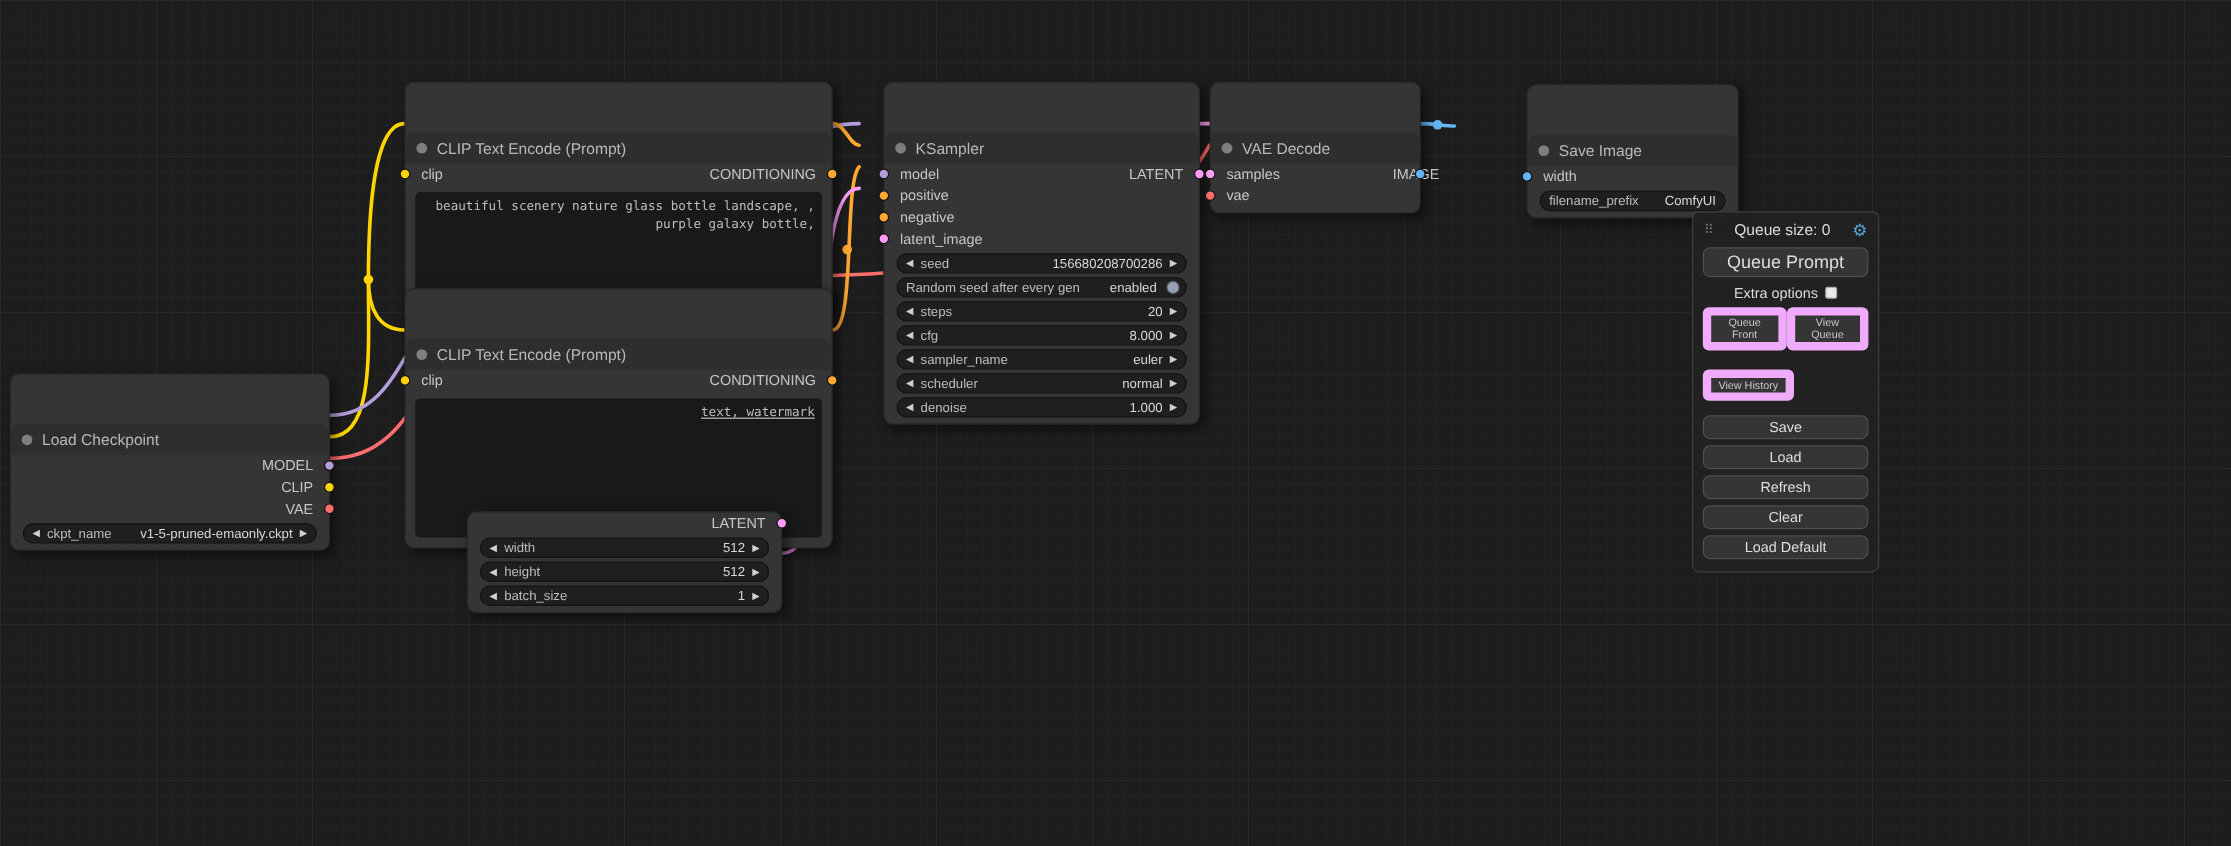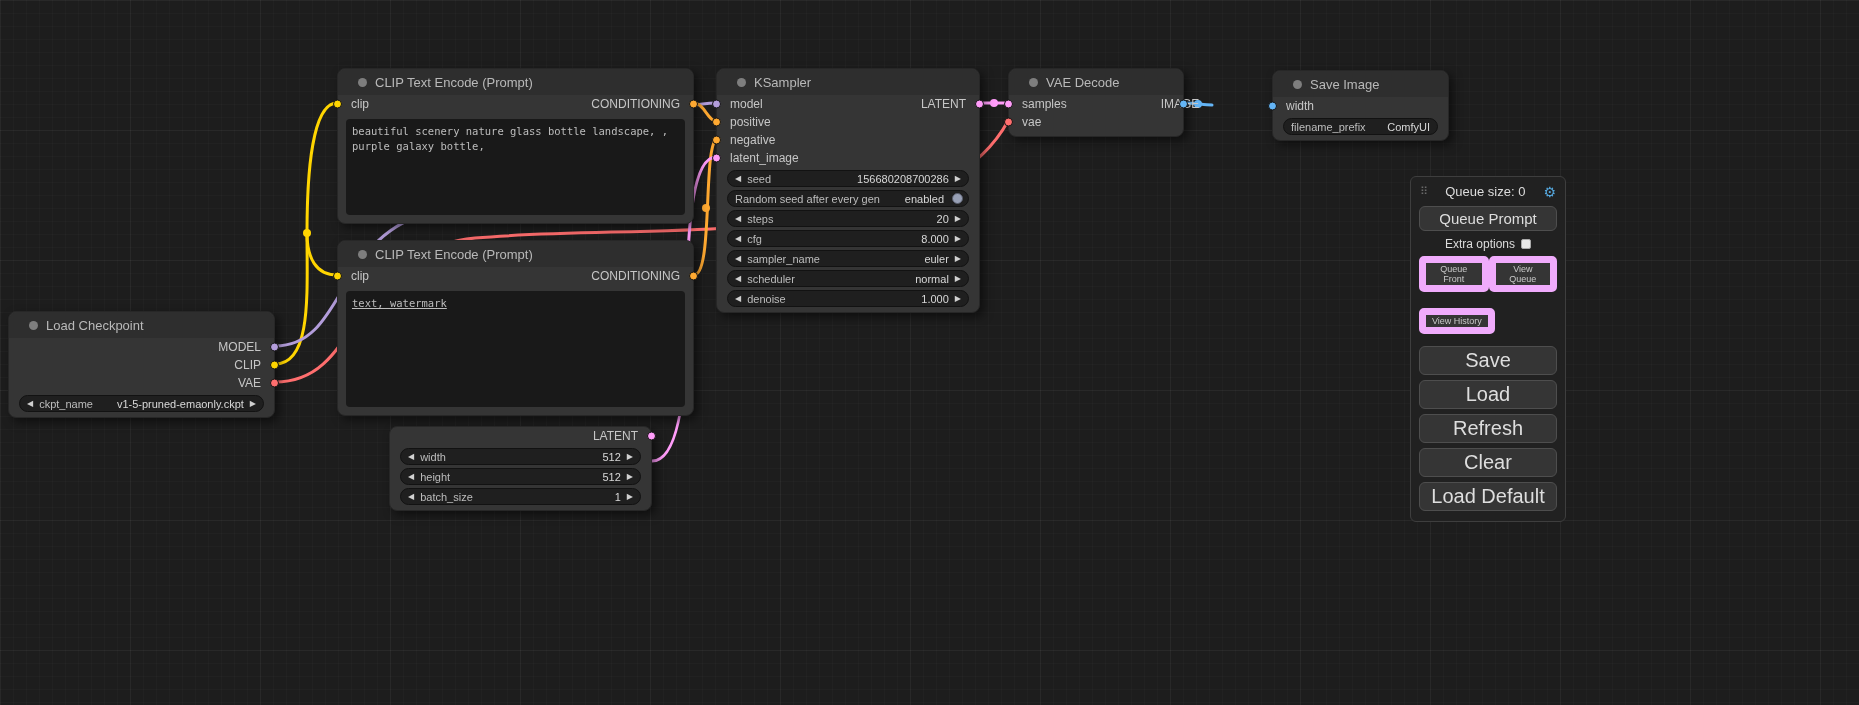--- a/index.html
+++ b/index.html
@@ -10,52 +10,52 @@
       linear-gradient(rgba(255,255,255,0.030) 1px, transparent 1px),
       linear-gradient(90deg, rgba(255,255,255,0.030) 1px, transparent 1px),
       linear-gradient(rgba(255,255,255,0.018) 1px, transparent 1px),
       linear-gradient(90deg, rgba(255,255,255,0.018) 1px, transparent 1px);
     background-size:130px 130px,130px 130px,13px 13px,13px 13px; }
   .wires { position:absolute; left:0; top:0; z-index:1; }
   .wires path { fill:none; stroke-width:3; stroke-linecap:round; }
   .node { position:absolute; z-index:2; background:#353535; border:1px solid #272727;
     border-radius:8px; box-shadow:4px 4px 10px rgba(0,0,0,0.5); padding-bottom:5px; }
   .node-title { height:26px; background:#2e2e2e; border-radius:8px 8px 0 0;
-    display:flex; align-items:center; gap:8px; padding:0 20px; }
+    display:flex; align-items:center; gap:8px; padding:0 9px;margin-top:41px; }
   .collapse-dot { width:9px; height:9px; border-radius:50%; background:#7e7e7e; flex:none; }
   .title-text { font-size:13px; color:#b9b9b9; white-space:nowrap; }
   .slot-row { position:relative; height:18px; display:flex; align-items:center; padding:0 13px;gap:47px; }
   .slot-dot { position:absolute; width:9px; height:9px; border-radius:50%;
     top:50%; transform:translateY(-50%); border:1px solid #141414; }
   .slot-dot.in  { left:-5px; }
   .slot-dot.out { right:-5px; }
   .slot-label { font-size:12px; color:#c6c6c6; white-space:nowrap; }
   .slot-label.out { margin-left:auto; }
   .spacer { flex:1; }
   .widget { height:17px; margin:3px 10px 0; background:#1f1f1f; border:1px solid #121212;
     border-radius:9px; display:flex; align-items:center; gap:6px; padding:0 7px;
     font-size:11px; color:#bdbdbd; }
   .widget .arrow { font-size:8px; color:#d0d0d0; line-height:1; flex:none; }
   .widget .w-value { margin-left:auto; color:#d8d8d8; white-space:nowrap; }
   .widget .knob { width:11px; height:11px; border-radius:50%; flex:none;
     background:#98a0b5; border:1px solid #5a5f6e; margin-left:2px; margin-right:-2px; }
   .prompt-box { margin:6px 8px 3px; height:96px; background:#191919; border-radius:4px;
     padding:5px 6px; font-family:"DejaVu Sans Mono", monospace; font-size:10.5px;
-    line-height:1.4; color:#bdbdbd; white-space:pre-wrap; overflow:hidden; }
+    line-height:1.4; color:#bdbdbd; white-space:pre-wrap; overflow:hidden;text-align:right; }
   .prompt-box.tall { height:116px;text-decoration:underline; }
   
   .menu { position:absolute; z-index:3; left:1410px; top:176px; width:156px;
     background:rgba(33,33,33,0.97); border:1px solid #3e3e3e; border-radius:6px;
     padding:7px 8px 10px; display:flex; flex-direction:column; }
   .menu-header { display:flex; align-items:center; gap:5px; padding:0 1px 2px; }
   .drag-handle { color:#6a6a6a; font-size:11px; letter-spacing:-1px; }
   .queue-size { flex:1; text-align:center; font-size:13px; color:#dcdcdc; }
   .gear { color:#55a7dd; font-size:14px; line-height:1; }
   .btn { background:#353535; border:1px solid #4e4e4e; border-radius:6px; color:#dedede;
-    font-size:20px; text-align:center; padding:2px 0; margin-top:5px;
+    font-size:12px; text-align:center; padding:2px 0; margin-top:5px;
     font-family:inherit; cursor:pointer; }
   .btn.primary { font-size:15px; padding:3px 0; }
   .extra-row { display:flex; align-items:center; justify-content:center; gap:6px; margin-top:6px; }
   .extra-label { font-size:12px; color:#dcdcdc; }
   .checkbox { width:10px; height:10px; background:#e9e9e9; border:1px solid #aaa; border-radius:2px; }
   .mini-row { display:flex; justify-content:space-between; margin-top:5px; }
   .mini-btn { background:#353535; border:7px solid #f0abfc; border-radius:5px;
     color:#c9c9c9; font-size:9px; padding:1px 6px; font-family:inherit; cursor:pointer; }
   .mini-center { display:flex; justify-content:flex-start; margin-top:16px; }
 </style>
@@ -153,21 +153,21 @@
       <span class="arrow">▶</span>
     </div>
     <div class="widget">
       <span class="arrow">◀</span>
       <span class="w-label">batch_size</span>
       <span class="w-value">1</span>
       <span class="arrow">▶</span>
     </div>
   </div>
 
-  <div class="node" style="left:716px; top:68px; width:264px;">
+  <div class="node" style="left:736px; top:68px; width:264px;">
     <div class="node-title">
       <span class="collapse-dot"></span>
       <span class="title-text">KSampler</span>
     </div>
     <div class="slot-row">
       <span class="slot-dot in" style="background: rgb(179, 157, 219);"></span>
       <span class="slot-label">model</span>
       <span class="spacer"></span>
       <span class="slot-label">LATENT</span>
       <span class="slot-dot out" style="background: rgb(255, 156, 249);"></span>

